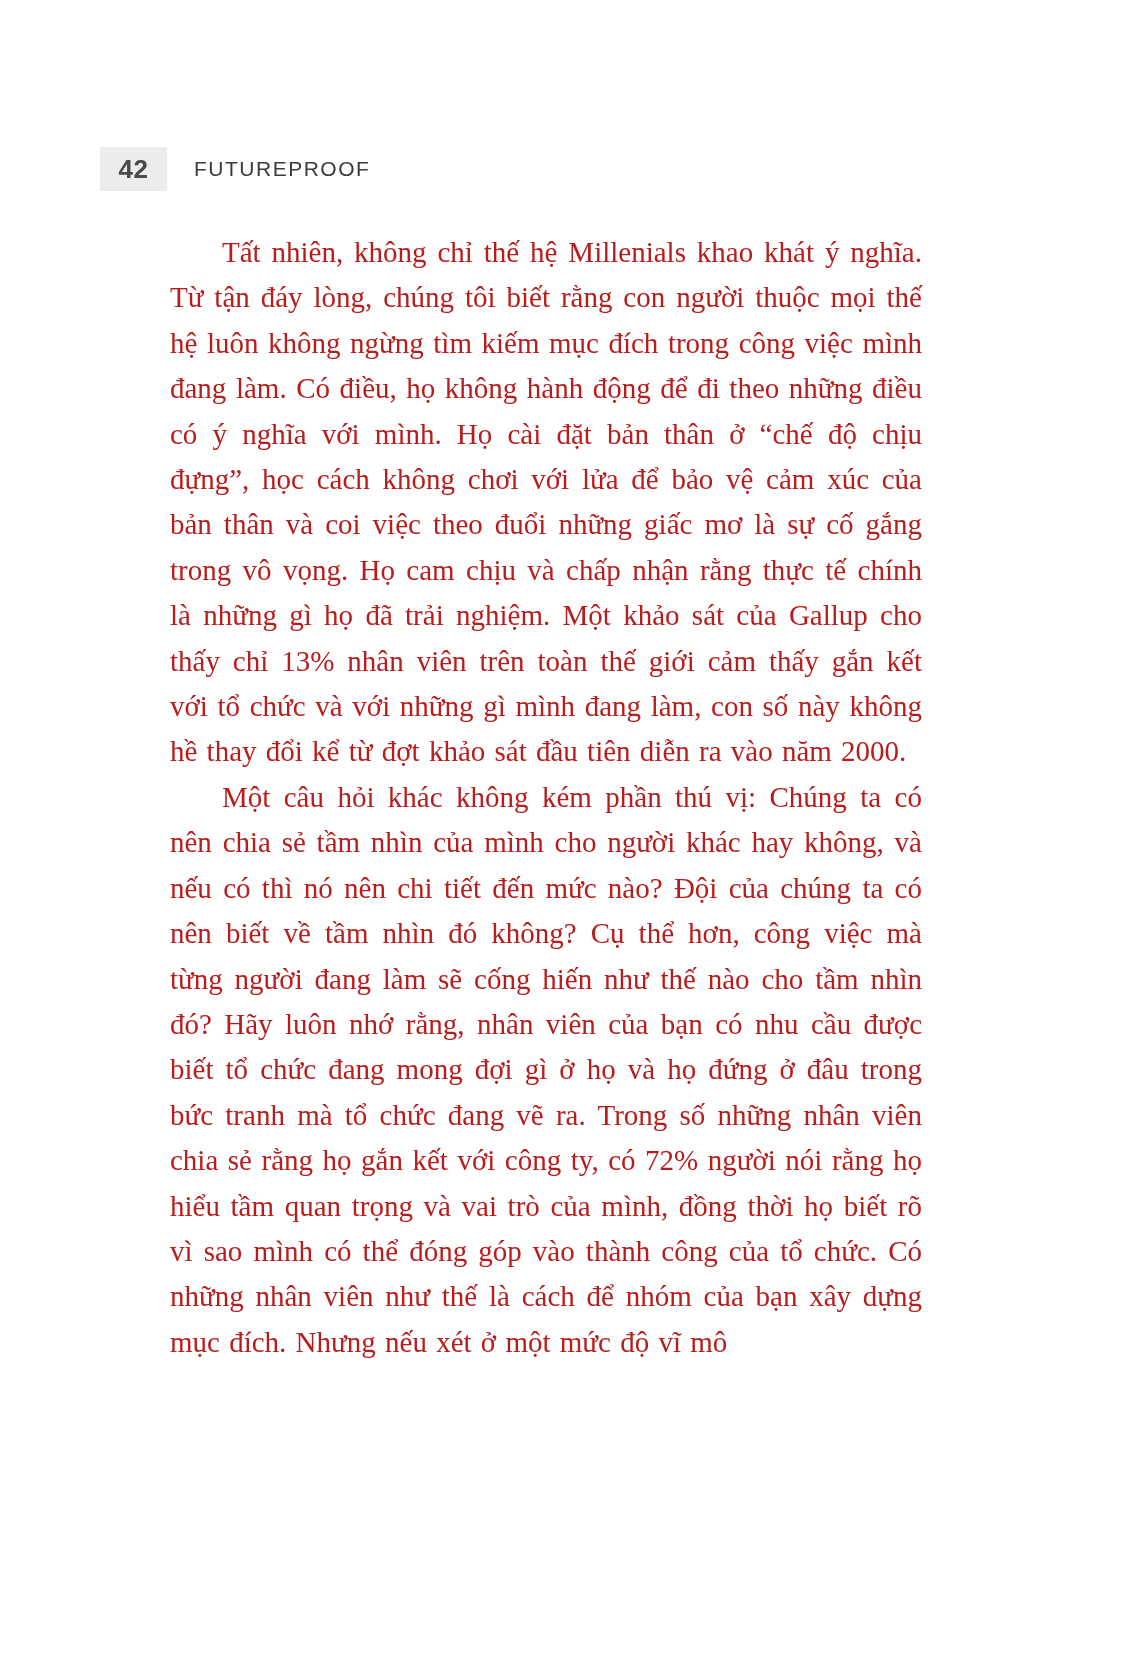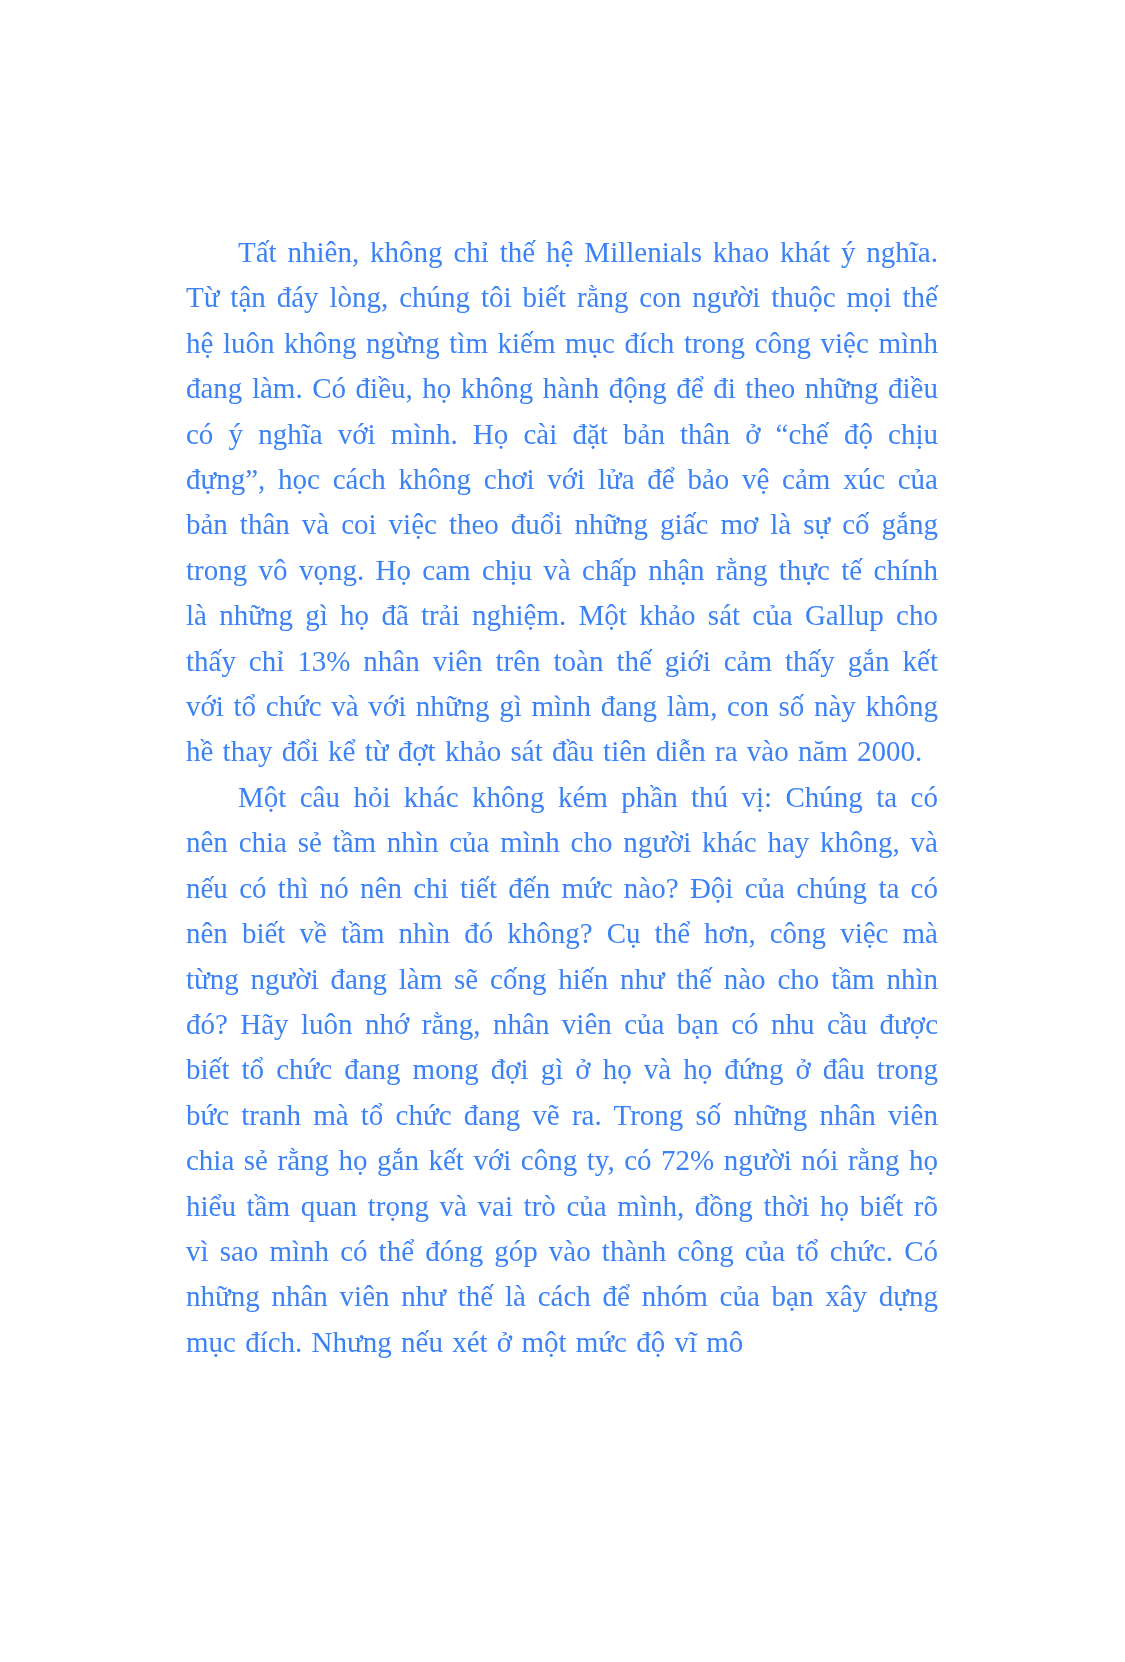--- a/index.html
+++ b/index.html
@@ -47,36 +47,41 @@
     font-weight: 500;
     letter-spacing: 1.5px;
     color: #3a3a3a;
     text-transform: uppercase;
   }
   .body-text {
     position: absolute;
     top: 230px;
     left: 170px;
     width: 752px;
-    color: #3b82f6;
-    margin-left: 16px;
+    color: #b91c1c;
   }
   .body-text p {
     margin: 0;
     font-size: 29px;
     line-height: 45.4px;
     text-align: justify;
     text-indent: 52px;
     word-spacing: 2px;
   }
 </style>
 </head>
 <body>
 
 <div class="page">
 
+  <header class="page-header">
+    <div class="pagenum-box">
+      <span class="pagenum">42</span>
+    </div>
+    <span class="book-title">FUTUREPROOF</span>
+  </header>
 
   <main class="body-text">
     <p>Tất nhiên, không chỉ thế hệ Millenials khao khát ý nghĩa. Từ tận đáy lòng, chúng tôi biết rằng con người thuộc mọi thế hệ luôn không ngừng tìm kiếm mục đích trong công việc mình đang làm. Có điều, họ không hành động để đi theo những điều có ý nghĩa với mình. Họ cài đặt bản thân ở “chế độ chịu đựng”, học cách không chơi với lửa để bảo vệ cảm xúc của bản thân và coi việc theo đuổi những giấc mơ là sự cố gắng trong vô vọng. Họ cam chịu và chấp nhận rằng thực tế chính là những gì họ đã trải nghiệm. Một khảo sát của Gallup cho thấy chỉ 13% nhân viên trên toàn thế giới cảm thấy gắn kết với tổ chức và với những gì mình đang làm, con số này không hề thay đổi kể từ đợt khảo sát đầu tiên diễn ra vào năm 2000.</p>
     <p>Một câu hỏi khác không kém phần thú vị: Chúng ta có nên chia sẻ tầm nhìn của mình cho người khác hay không, và nếu có thì nó nên chi tiết đến mức nào? Đội của chúng ta có nên biết về tầm nhìn đó không? Cụ thể hơn, công việc mà từng người đang làm sẽ cống hiến như thế nào cho tầm nhìn đó? Hãy luôn nhớ rằng, nhân viên của bạn có nhu cầu được biết tổ chức đang mong đợi gì ở họ và họ đứng ở đâu trong bức tranh mà tổ chức đang vẽ ra. Trong số những nhân viên chia sẻ rằng họ gắn kết với công ty, có 72% người nói rằng họ hiểu tầm quan trọng và vai trò của mình, đồng thời họ biết rõ vì sao mình có thể đóng góp vào thành công của tổ chức. Có những nhân viên như thế là cách để nhóm của bạn xây dựng mục đích. Nhưng nếu xét ở một mức độ vĩ mô</p>
   </main>
 
 </div>
 
 </body></html>

